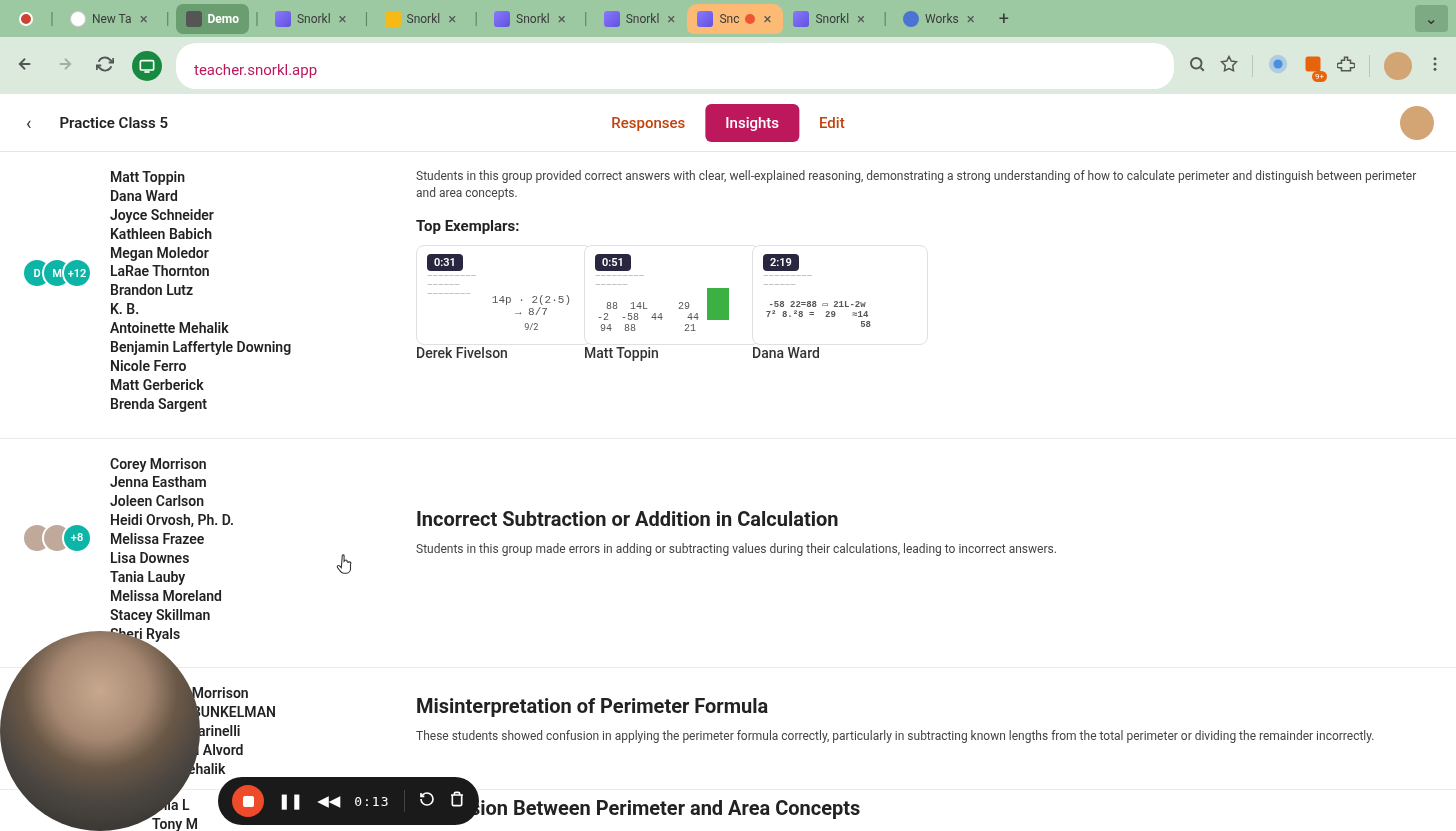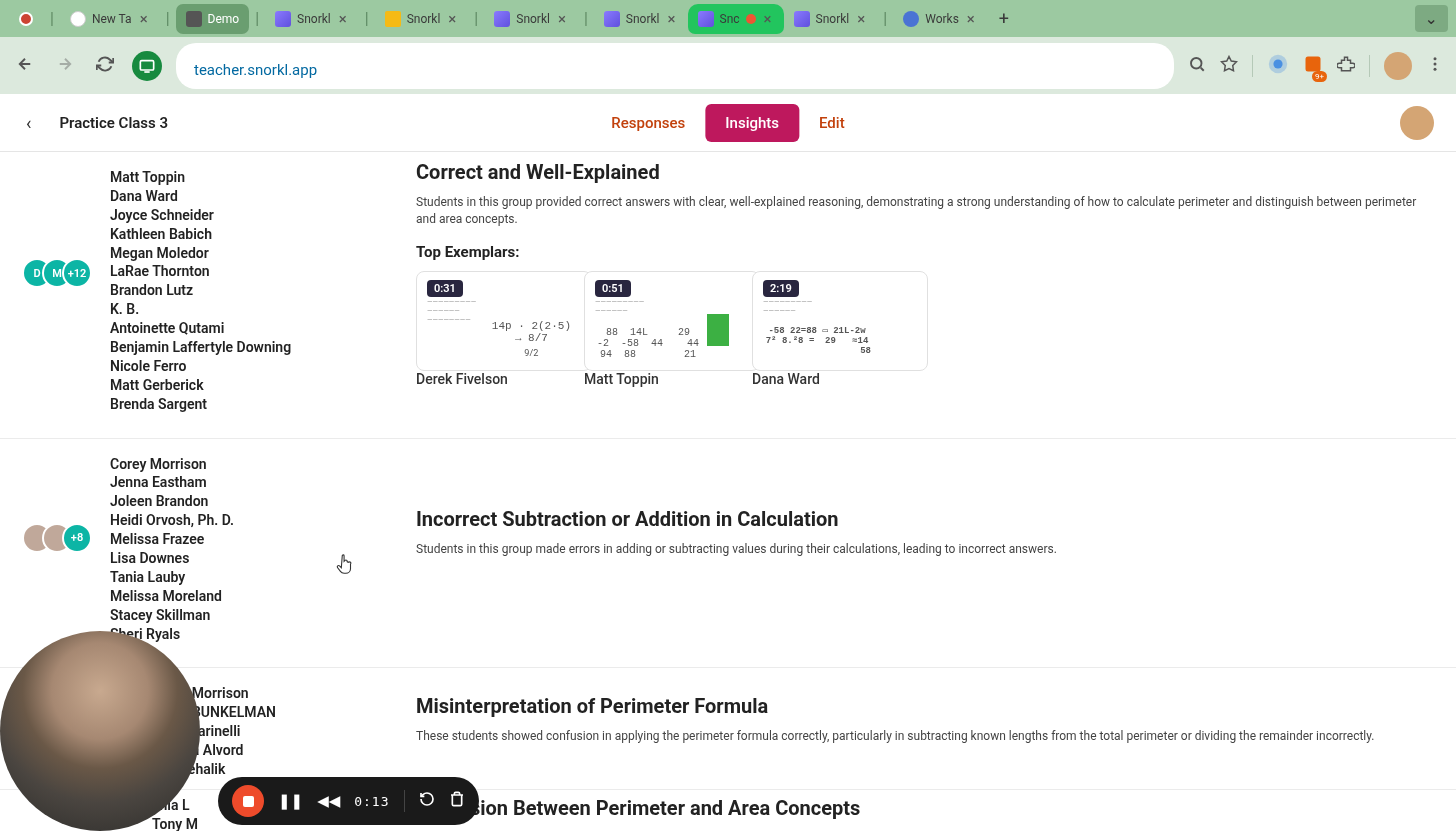--- a/index.html
+++ b/index.html
@@ -6,39 +6,39 @@
     body { background: #fff; overflow: hidden; }
     
     
     .browser-chrome { background: #9cc9a1; height: 94px; display: flex; flex-direction: column; }
     .tab-bar { height: 37px; display: flex; align-items: center; padding: 0 8px; gap: 0; }
     .rec-dot { width: 36px; display: flex; justify-content: center; }
     .rec-dot-inner { width: 14px; height: 14px; background: #c43; border-radius: 50%; border: 2px solid #fff; }
     .tab-sep { color: #5e8a63; padding: 0 6px; }
     .tab { display: flex; align-items: center; padding: 5px 10px; border-radius: 7px; font-size: 13px; color: #3a3a3a; gap: 6px; max-width: 135px; height: 30px; }
     .tab.active { background: #6a9e70; }
-    .tab.selected { background: #22c55e; border-top-left-radius: 10px; border-top-right-radius: 10px; }
+    .tab.selected { background: #fdba74; border-top-left-radius: 10px; border-top-right-radius: 10px; }
     .tab-favicon { width: 16px; height: 16px; border-radius: 3px; flex-shrink: 0; }
     .fav-chrome { background: #fff; border: 1px solid #ccc; border-radius: 50%; }
     .fav-demo { background: #555; border-radius: 3px; }
     .fav-snorkl { background: linear-gradient(135deg, #8a7aff, #6050dd); border-radius: 3px; }
     .fav-slides { background: #f5ba15; border-radius: 2px; }
     .fav-workspace { background: #4a73d4; border-radius: 50%; position: relative; }
     .tab-title { white-space: nowrap; overflow: hidden; text-overflow: ellipsis; flex: 1; font-size: 12px; }
     .tab-rec { width: 10px; height: 10px; background: #e53; border-radius: 50%; }
     .tab-close { color: #555; font-size: 15px; padding: 0 2px; cursor: pointer; }
     .tab-plus { padding: 0 12px; color: #3a3a3a; font-size: 18px; cursor: pointer; }
     .tab-chevron { margin-left: auto; padding: 4px 10px; background: #7daa82; border-radius: 4px; color: #333; }
     
     .nav-bar { height: 57px; background: #dce9dd; display: flex; align-items: center; padding: 0 12px; gap: 14px; }
     .nav-btn { padding: 4px; color: #555; cursor: pointer; }
     .nav-btn svg { width: 18px; height: 18px; }
     .share-btn { width: 30px; height: 30px; background: #178a3f; border-radius: 50%; display: flex; align-items: center; justify-content: center; color: #fff; }
     .url-bar { flex: 1; background: #fff; border-radius: 20px; padding: 10px 18px; font-size: 15px; color: #3a3a3a; display: flex; align-items: center; overflow: hidden; }
-    .url-host { color: #0369a1; margin-top: 8px; }
+    .url-host { color: #be185d; margin-top: 8px; }
     .url-path { color: #777; white-space: nowrap; }
     .icon-group { display: flex; gap: 14px; align-items: center; }
     .nav-icon { color: #555; cursor: pointer; }
     .user-avatar { width: 28px; height: 28px; border-radius: 50%; background: #d4a574; }
     .ext-badge { position: relative; }
     .ext-badge::after { content: '9+'; position: absolute; bottom: -4px; right: -4px; background: #e8640c; color: #fff; font-size: 8px; padding: 1px 3px; border-radius: 6px; }
     .nav-divider { width: 1px; height: 22px; background: #b5c9b7; }
     
     
     .app-header { height: 58px; background: #fff; border-bottom: 1px solid #e5e5e5; display: flex; align-items: center; padding: 0 22px; }
@@ -103,21 +103,21 @@
       </div>
     <span class="tab-sep">|</span>
     <div class="tab">
       <span class="tab-favicon fav-chrome"></span>
       <span class="tab-title">New Ta</span>
       <span class="tab-close">×</span>
     </div>
     <span class="tab-sep">|</span>
     <div class="tab active">
       <span class="tab-favicon fav-demo"></span>
-      <span class="tab-title" style="color:#fff;font-weight:400">Demo</span>
+      <span class="tab-title" style="color:#fff;font-weight:700">Demo</span>
     </div>
     <span class="tab-sep">|</span>
     <div class="tab">
       <span class="tab-favicon fav-snorkl"></span>
       <span class="tab-title">Snorkl</span>
       <span class="tab-close">×</span>
     </div>
     <span class="tab-sep">|</span>
     <div class="tab">
       <span class="tab-favicon fav-slides"></span>
@@ -204,21 +204,21 @@
     <span class="nav-icon"><svg width="18" height="18" viewBox="0 0 24 24" fill="currentColor">
           <circle cx="12" cy="5" r="2"></circle>
           <circle cx="12" cy="12" r="2"></circle>
           <circle cx="12" cy="19" r="2"></circle>
         </svg></span>
   </div>
 </div>
 
 <div class="app-header">
   <span class="back-arrow">‹</span>
-  <span class="header-title">Practice Class 3</span>
+  <span class="header-title">Practice Class 5</span>
   <div class="header-tabs">
     <span class="htab">Responses</span>
     <span class="htab active">Insights</span>
     <span class="htab">Edit</span>
   </div>
   <div class="header-avatar"></div>
 </div>
 
 <div class="content">
 
@@ -231,29 +231,28 @@
       </div>
       <div class="student-list">
         <span>Matt Toppin</span>
         <span>Dana Ward</span>
         <span>Joyce Schneider</span>
         <span>Kathleen Babich</span>
         <span>Megan Moledor</span>
         <span>LaRae Thornton</span>
         <span>Brandon Lutz</span>
         <span>K. B.</span>
-        <span>Antoinette Qutami</span>
+        <span>Antoinette Mehalik</span>
         <span>Benjamin Laffertyle Downing</span>
         <span>Nicole Ferro</span>
         <span>Matt Gerberick</span>
         <span>Brenda Sargent</span>
       </div>
     </div>
     <div class="insight-col">
-      <h2 class="insight-title" style="margin-top:-8px">Correct and Well-Explained</h2>
       <p class="insight-desc">Students in this group provided correct answers with clear, well-explained reasoning, demonstrating a strong understanding of how to calculate perimeter and distinguish between perimeter and area concepts.</p>
       <div class="exemplar-label">Top Exemplars:</div>
       <div class="exemplars">
         <div class="exemplar">
           <div class="ex-thumb">
             <span class="ex-time">0:31</span>
             <div class="ex-content">—————————<br>——————<br>————————</div>
             <div class="ex-math" style="position:absolute;bottom:12px;right:20px;">14p · 2(2·5)<br>→ 8/7<br><sub>9/2</sub></div>
           </div>
           <div class="ex-name">Derek Fivelson</div>
@@ -282,21 +281,21 @@
   <div class="insight-group g2">
     <div class="student-col">
       <div class="avatar-stack">
         <div class="av-circ av-img"></div>
         <div class="av-circ av-img"></div>
         <div class="av-circ av-teal">+8</div>
       </div>
       <div class="student-list">
         <span>Corey Morrison</span>
         <span>Jenna Eastham</span>
-        <span>Joleen Brandon</span>
+        <span>Joleen Carlson</span>
         <span>Heidi Orvosh, Ph. D.</span>
         <span>Melissa Frazee</span>
         <span>Lisa Downes</span>
         <span>Tania Lauby</span>
         <span>Melissa Moreland</span>
         <span>Stacey Skillman</span>
         <span>Sheri Ryals</span>
       </div>
     </div>
     <div class="insight-col">

